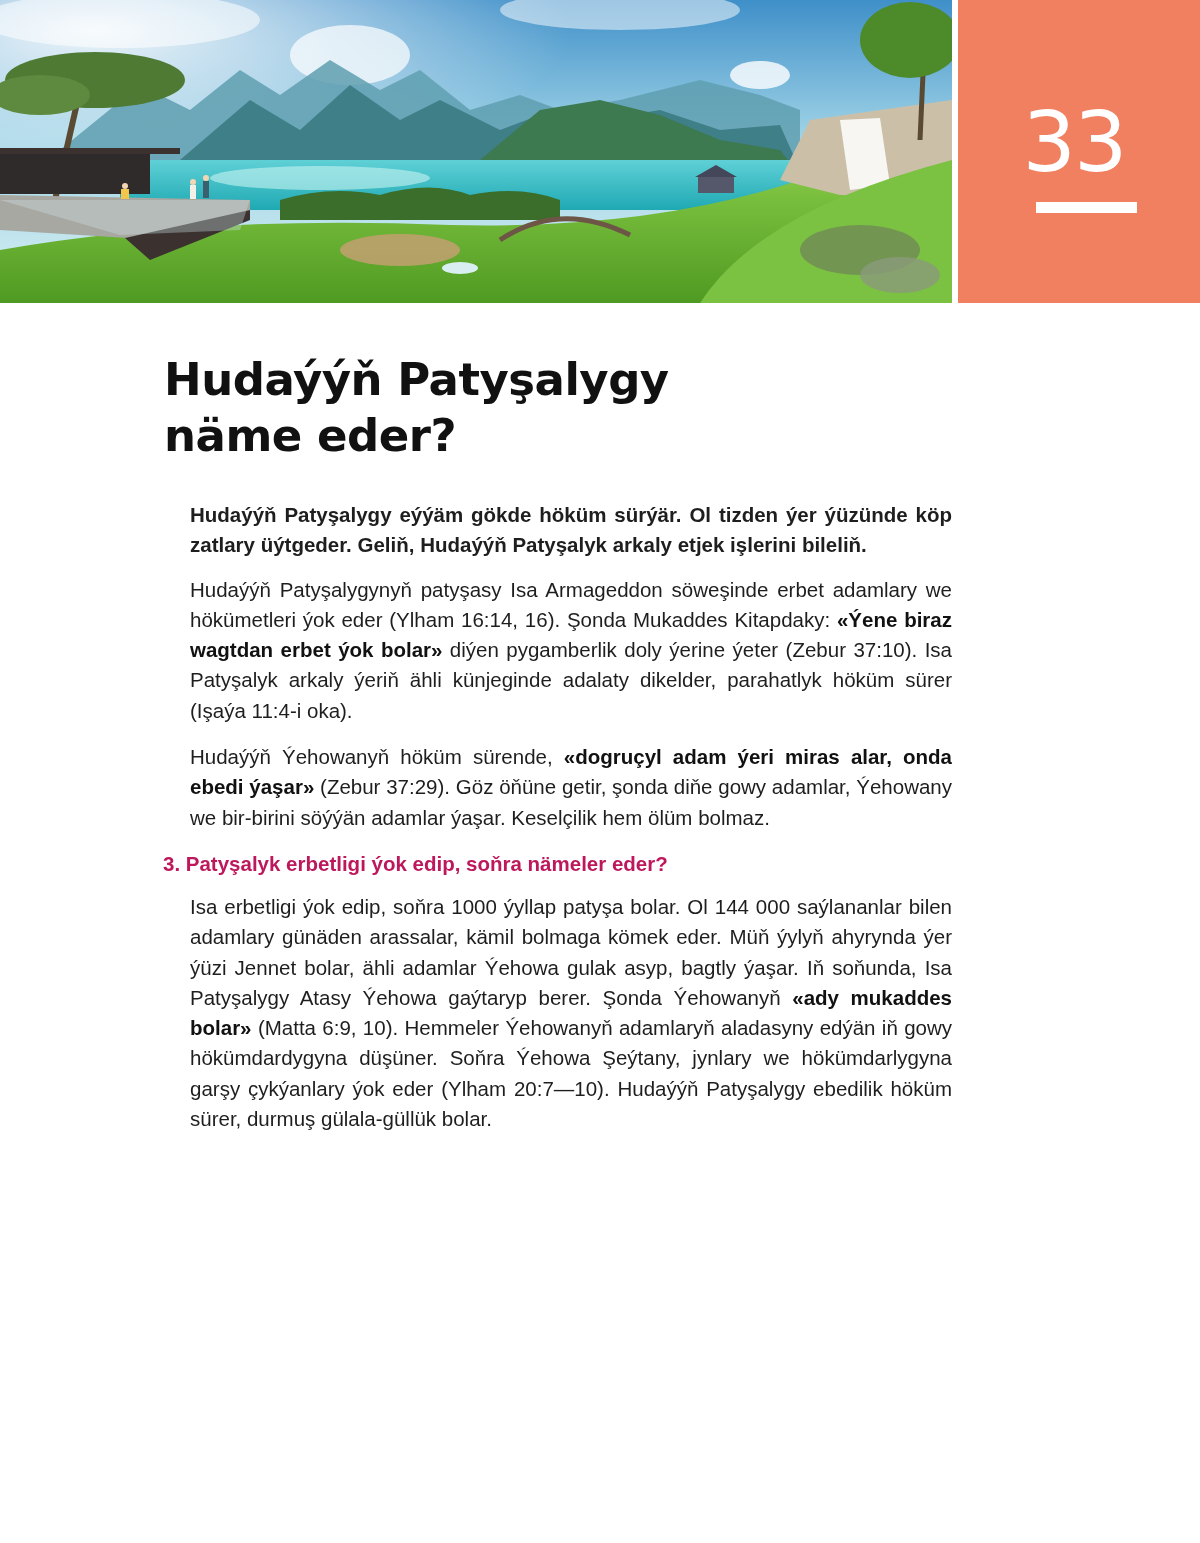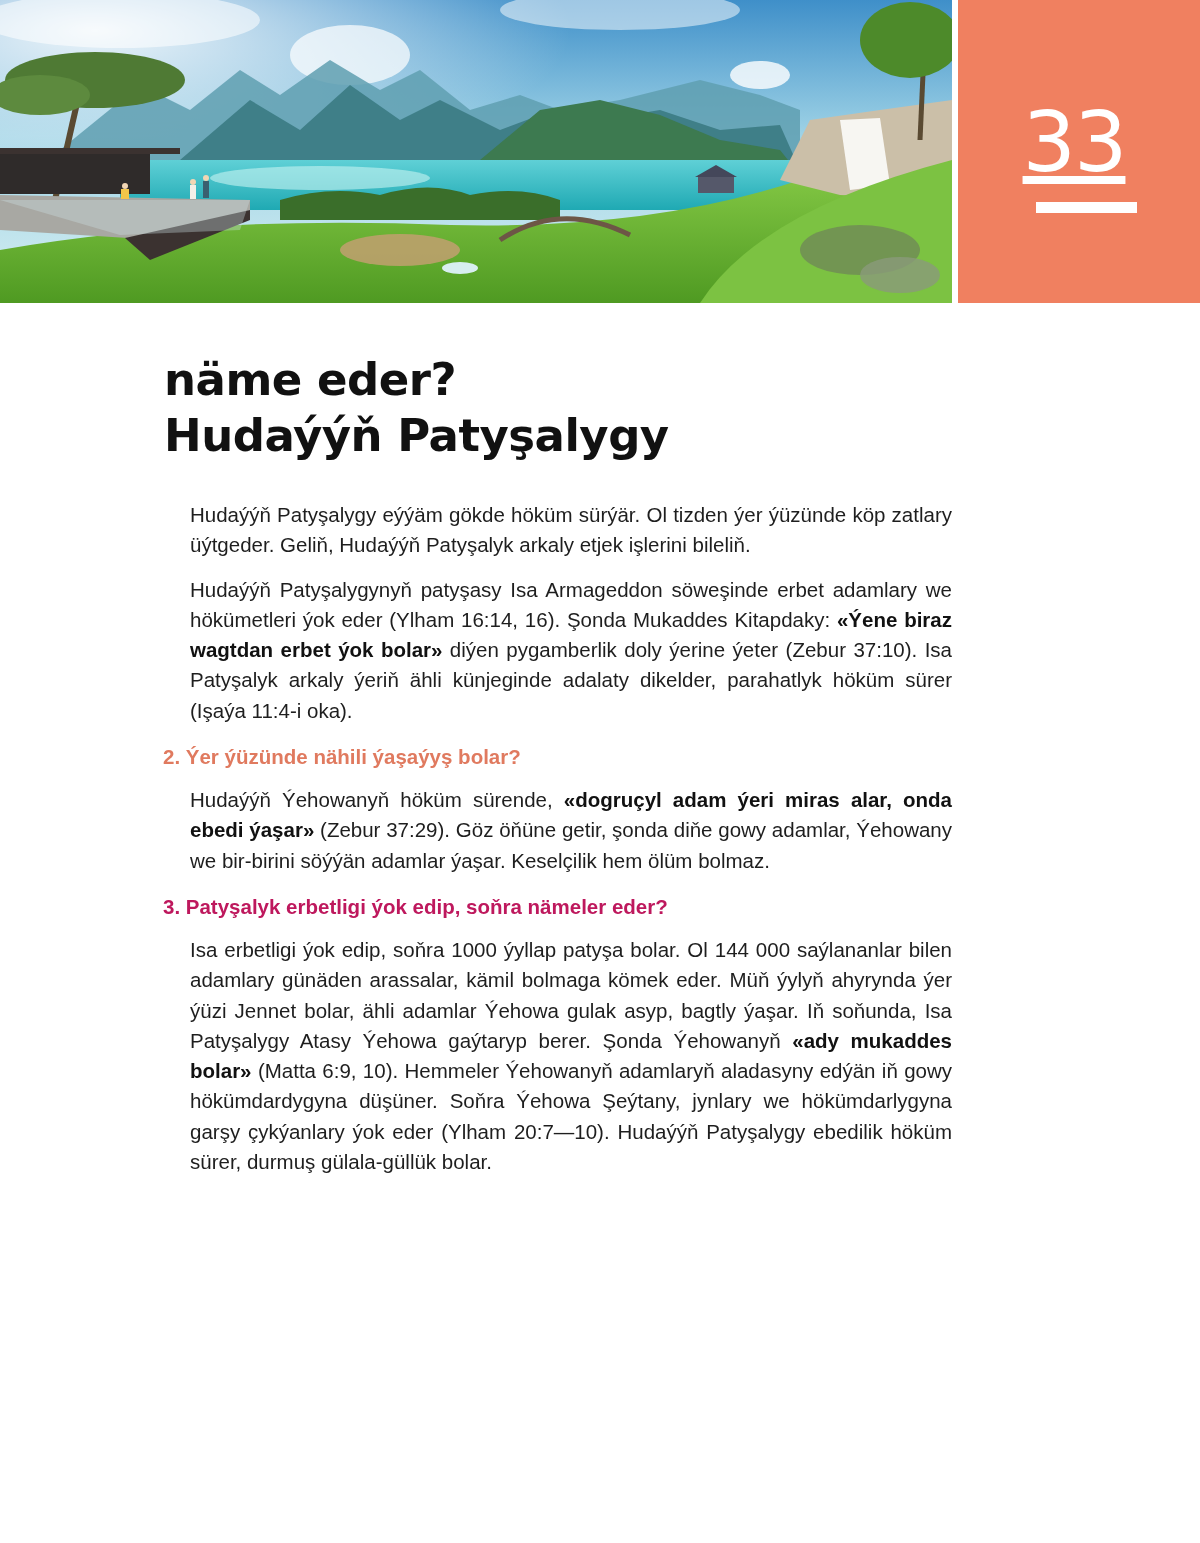--- a/index.html
+++ b/index.html
@@ -5,32 +5,32 @@
   html, body { margin: 0; padding: 0; background: #ffffff; }
   body { width: 1200px; height: 1543px; position: relative; overflow: hidden;
          font-family: "Liberation Sans", "DejaVu Sans", sans-serif; color: #1a1a1a; }
 
   .hero { position: absolute; left: 0; top: 0; width: 952px; height: 303px; overflow: hidden; }
   .hero svg { display: block; width: 952px; height: 303px; }
 
   .lesson-box { position: absolute; left: 958px; top: 0; width: 242px; height: 303px; background: #f08060; }
   .lesson-number { position: absolute; left: 0; width: 232px; top: 100px; text-align: center;
                    color: #ffffff; font-family: "DejaVu Sans", sans-serif; font-size: 84px;
-                   font-weight: normal; letter-spacing: -2px; line-height: 1; text-decoration: underline; }
+                   font-weight: normal; letter-spacing: -2px; line-height: 1; }
   .lesson-rule { position: absolute; left: 78px; top: 202px; width: 101px; height: 11px; background: #ffffff; }
 
   .title { position: absolute; left: 164px; top: 352px; margin: 0; width: 700px;
            font-family: "DejaVu Sans", sans-serif; font-weight: bold; font-size: 45px;
            line-height: 56px; color: #111111; letter-spacing: -0.5px; }
   .title span { display: block; }
 
   .content { position: absolute; left: 190px; top: 500px; width: 762px;
              font-family: "Liberation Sans", sans-serif; font-size: 20.5px; line-height: 30.3px; color: #1e1e1e; }
   .content p { margin: 0; text-align: justify; hyphens: manual; }
-  .intro { margin-bottom: 14px !important; text-align: left; }
+  .intro { margin-bottom: 14px !important; text-align: left; font-weight: bold; }
 
   .q-heading { margin: 0 0 6px -27px; font-family: "Liberation Sans", sans-serif; font-weight: bold;
                font-size: 20.5px; line-height: 30px; color: #e07a5f; }
   .q-block { margin-bottom: 16px; }
   .q-block p { text-align: justify; margin-top: 13px; }
   .q-block p.last-left { text-align-last: left; }
   b { font-weight: bold; color: #111; }
 </style>
 </head>
 <body>
@@ -111,35 +111,34 @@
       <rect x="121" y="189" width="8" height="10" fill="#f2c64a"></rect>
   </svg>
 </div>
 
 <div class="lesson-box" style="background: rgb(240, 128, 96);">
   <div class="lesson-number">33</div>
   <div class="lesson-rule"></div>
 </div>
 
 <h1 class="title">
+  <span>Hudaýýň Patyşalygy</span>
   <span>näme eder?</span>
-  <span>Hudaýýň Patyşalygy</span>
 </h1>
 
 <div class="content">
   <p class="intro">Hudaýýň Patyşalygy eýýäm gökde höküm sürýär. Ol tizden ýer ýüzünde köp zatlary üýtgeder. Geliň, Hudaýýň Patyşalyk arkaly etjek işlerini bileliň.</p>
 
   <div class="q-block">
     <p class="last-left">
       <span>Hudaýýň Patyşalygynyň patyşasy Isa Armageddon söweşinde erbet adam­lary we hökümetleri ýok eder (Ylham 16:14, 16). Şonda Mukaddes Kitapda­ky: </span><b>«Ýene biraz wagtdan erbet ýok bolar»</b><span> diýen pygamberlik doly ýerine ýeter (Zebur 37:10). Isa Patyşalyk arkaly ýeriň ähli künjeginde adalaty di­kelder, parahatlyk höküm sürer (Işaýa 11:4-i oka).</span>
     </p>
   </div>
 
   <div class="q-block">
-    <div class="q-heading" style="color: rgb(224, 122, 95);">2. Ýer ýüzünde nähili ýaşaýyş bolar?</div>
     <p class="last-left">
       <span>Hudaýýň Ýehowanyň höküm sürende, </span><b>«dogruçyl adam ýeri miras alar, onda ebedi ýaşar»</b><span> (Zebur 37:29). Göz öňüne getir, şonda diňe gowy adamlar, Ýe­howany we bir-birini söýýän adamlar ýaşar. Keselçilik hem ölüm bolmaz.</span>
     </p>
   </div>
 
   <div class="q-block">
     <div class="q-heading" style="color: #be185d;">3. Patyşalyk erbetligi ýok edip, soňra nämeler eder?</div>
     <p class="last-left">
       <span>Isa erbetligi ýok edip, soňra 1000 ýyllap patyşa bolar. Ol 144 000 saýlanan­lar bilen adamlary günäden arassalar, kämil bolmaga kömek eder. Müň ýylyň ahyrynda ýer ýüzi Jennet bolar, ähli adamlar Ýehowa gulak asyp, bagtly ýaşar. Iň soňunda, Isa Patyşalygy Atasy Ýehowa gaýtaryp berer. Şonda Ýehowanyň </span><b>«ady mukaddes bolar»</b><span> (Matta 6:9, 10). Hemmeler Ýe­howanyň adamlaryň aladasyny edýän iň gowy hökümdardygyna düşüner. Soňra Ýehowa Şeýtany, jynlary we hökümdarlygyna garşy çykýanlary ýok eder (Ylham 20:7—10). Hudaýýň Patyşalygy ebedilik höküm sürer, durmuş gülala-güllük bolar.</span>
     </p>

